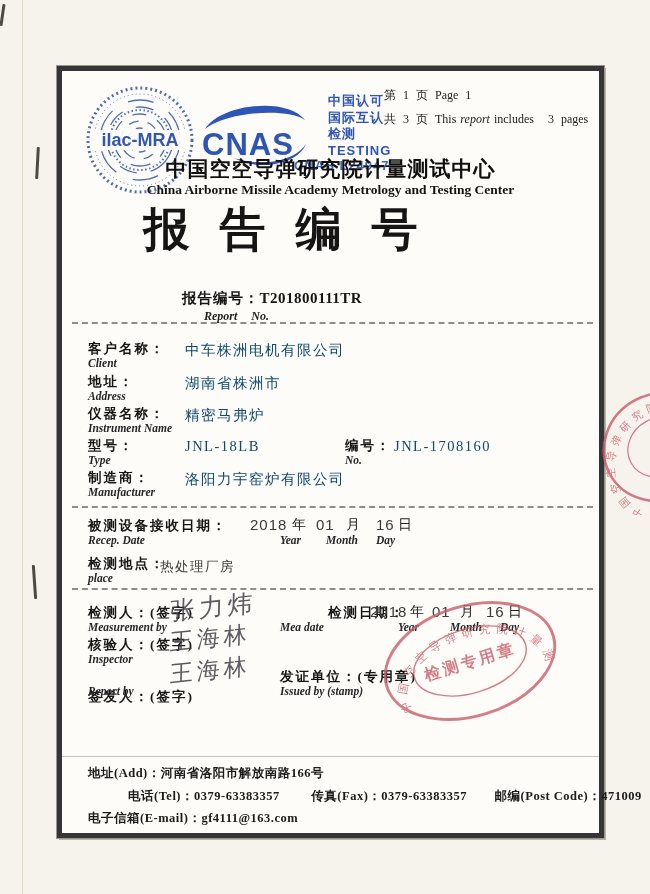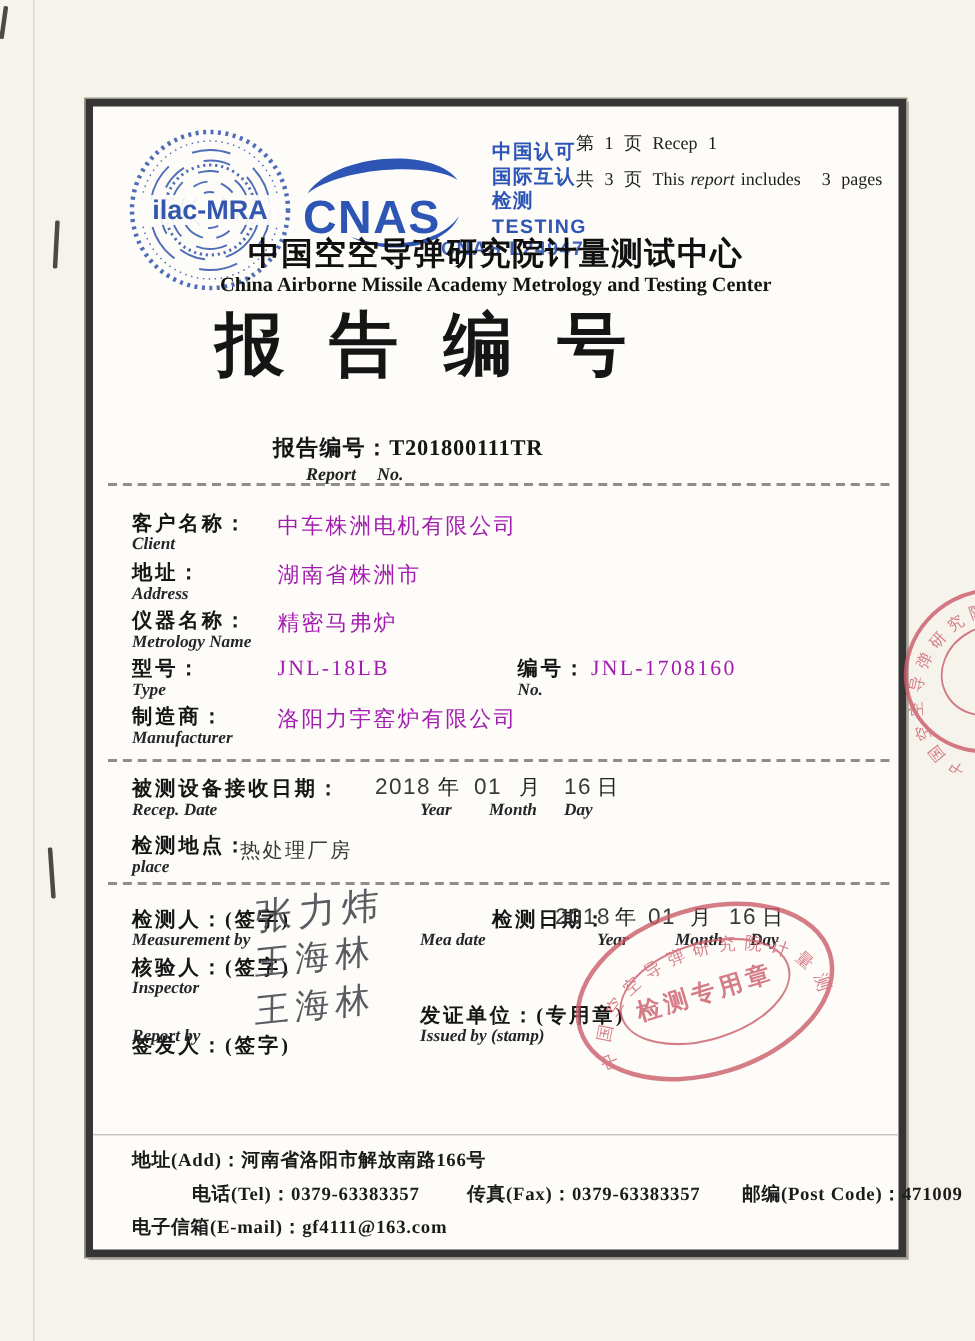--- a/index.html
+++ b/index.html
@@ -26,21 +26,21 @@
   .org-zh{font:600 21px "Liberation Serif",serif;letter-spacing:1px;color:#101010;width:100%;text-align:center;}
   .org-en{font:700 13.5px "Liberation Serif",serif;color:#141414;width:100%;text-align:center;}
   .doc-title{font:800 46px "DejaVu Sans",sans-serif;color:#151515;letter-spacing:30px;width:100%;text-align:center;padding-right:70px;box-sizing:border-box;}
   .doc-title-en{font:700 14px "Liberation Sans",sans-serif;color:#1a1a1a;letter-spacing:7px;width:100%;text-align:center;padding-right:70px;box-sizing:border-box;}
   .rep-no{font:700 14.5px "Liberation Serif",serif;color:#151515;letter-spacing:1px;}
   .rep-no b{font-size:15px;letter-spacing:.5px;}
   .rep-no-en{font:italic 700 12px "Liberation Serif",serif;color:#222;}
   .dash{border-top:2px dashed #8f8d88;height:0;left:10px;right:6px;}
   .zh-label{font:700 13.5px "Liberation Serif",serif;letter-spacing:2px;color:#161616;white-space:nowrap;}
   .en-label{font:italic 700 11.5px "Liberation Serif",serif;color:#26262a;white-space:nowrap;}
-  .f-value{font:400 14.5px "Liberation Serif",serif;letter-spacing:1.5px;color:#a21caf;white-space:nowrap;}
+  .f-value{font:400 14.5px "Liberation Serif",serif;letter-spacing:1.5px;color:#0c4a6e;white-space:nowrap;}
   .num{font:400 15px "Liberation Sans",sans-serif;letter-spacing:1px;color:#3a3a3a;}
   .unit{font:400 14px "Liberation Serif",serif;color:#222;}
   .sig{font:500 25px "DejaVu Sans",sans-serif;color:#45454e;letter-spacing:4px;opacity:.88;transform:rotate(-6deg) skewX(-7deg);transform-origin:left center;white-space:nowrap;}
   .footer-line{font:600 12.5px "Liberation Serif",serif;color:#1b1b1b;letter-spacing:.5px;white-space:nowrap;}
   .footer-sep{left:0;right:0;height:0;border-top:1px solid #c8c5bb;}
   svg{display:block;}
 </style>
 </head>
 <body>
 
@@ -75,21 +75,21 @@
   <div class="abs acc-lines blue" style="left:266px;top:22px;">
     <div>中国认可</div>
     <div>国际互认</div>
     <div>检测</div>
     <div>TESTING</div>
   </div>
 
   <div class="abs reg-no blue" style="left:232px;top:87px;">CNAS L24947</div>
 
   <div class="abs pginfo" style="left:322px;top:16px;">
-    <span>第</span><span>1</span><span>页</span><span>Recep</span><span>1</span>
+    <span>第</span><span>1</span><span>页</span><span>Page</span><span>1</span>
   </div>
   <div class="abs pginfo" style="left:322px;top:40px;">
     <span>共</span><span>3</span><span>页</span><span style="margin-right:4px;">This</span><i style="margin-right:4px;">report</i><span style="margin-right:14px;">includes</span><span>3</span><span>pages</span>
   </div>
 
   <div class="abs org-zh" style="top:84px;">中国空空导弹研究院计量测试中心</div>
   <div class="abs org-en" style="top:111px;">China Airborne Missile Academy Metrology and Testing Center</div>
 
   <div class="abs doc-title" style="top:128px;">报告编号</div>
 
@@ -107,21 +107,21 @@
     <div class="abs en-label" style="left:26px;top:17px;">Client</div>
     <div class="abs f-value" style="left:123px;top:1px;">中车株洲电机有限公司</div>
   </div>
   <div class="abs" style="top:302px;left:0;width:100%;">
     <div class="abs zh-label" style="left:26px;top:0;">地址：</div>
     <div class="abs en-label" style="left:26px;top:17px;">Address</div>
     <div class="abs f-value" style="left:123px;top:1px;">湖南省株洲市</div>
   </div>
   <div class="abs" style="top:334px;left:0;width:100%;">
     <div class="abs zh-label" style="left:26px;top:0;">仪器名称：</div>
-    <div class="abs en-label" style="left:26px;top:17px;">Metrology Name</div>
+    <div class="abs en-label" style="left:26px;top:17px;">Instrument Name</div>
     <div class="abs f-value" style="left:123px;top:1px;">精密马弗炉</div>
   </div>
   <div class="abs" style="top:366px;left:0;width:100%;">
     <div class="abs zh-label" style="left:26px;top:0;">型号：</div>
     <div class="abs en-label" style="left:26px;top:17px;">Type</div>
     <div class="abs f-value" style="left:123px;top:1px;">JNL-18LB</div>
     <div class="abs zh-label" style="left:283px;top:0;">编号：</div>
     <div class="abs f-value" style="left:332px;top:1px;">JNL-1708160</div>
     <div class="abs en-label" style="left:283px;top:17px;">No.</div>
   </div>

